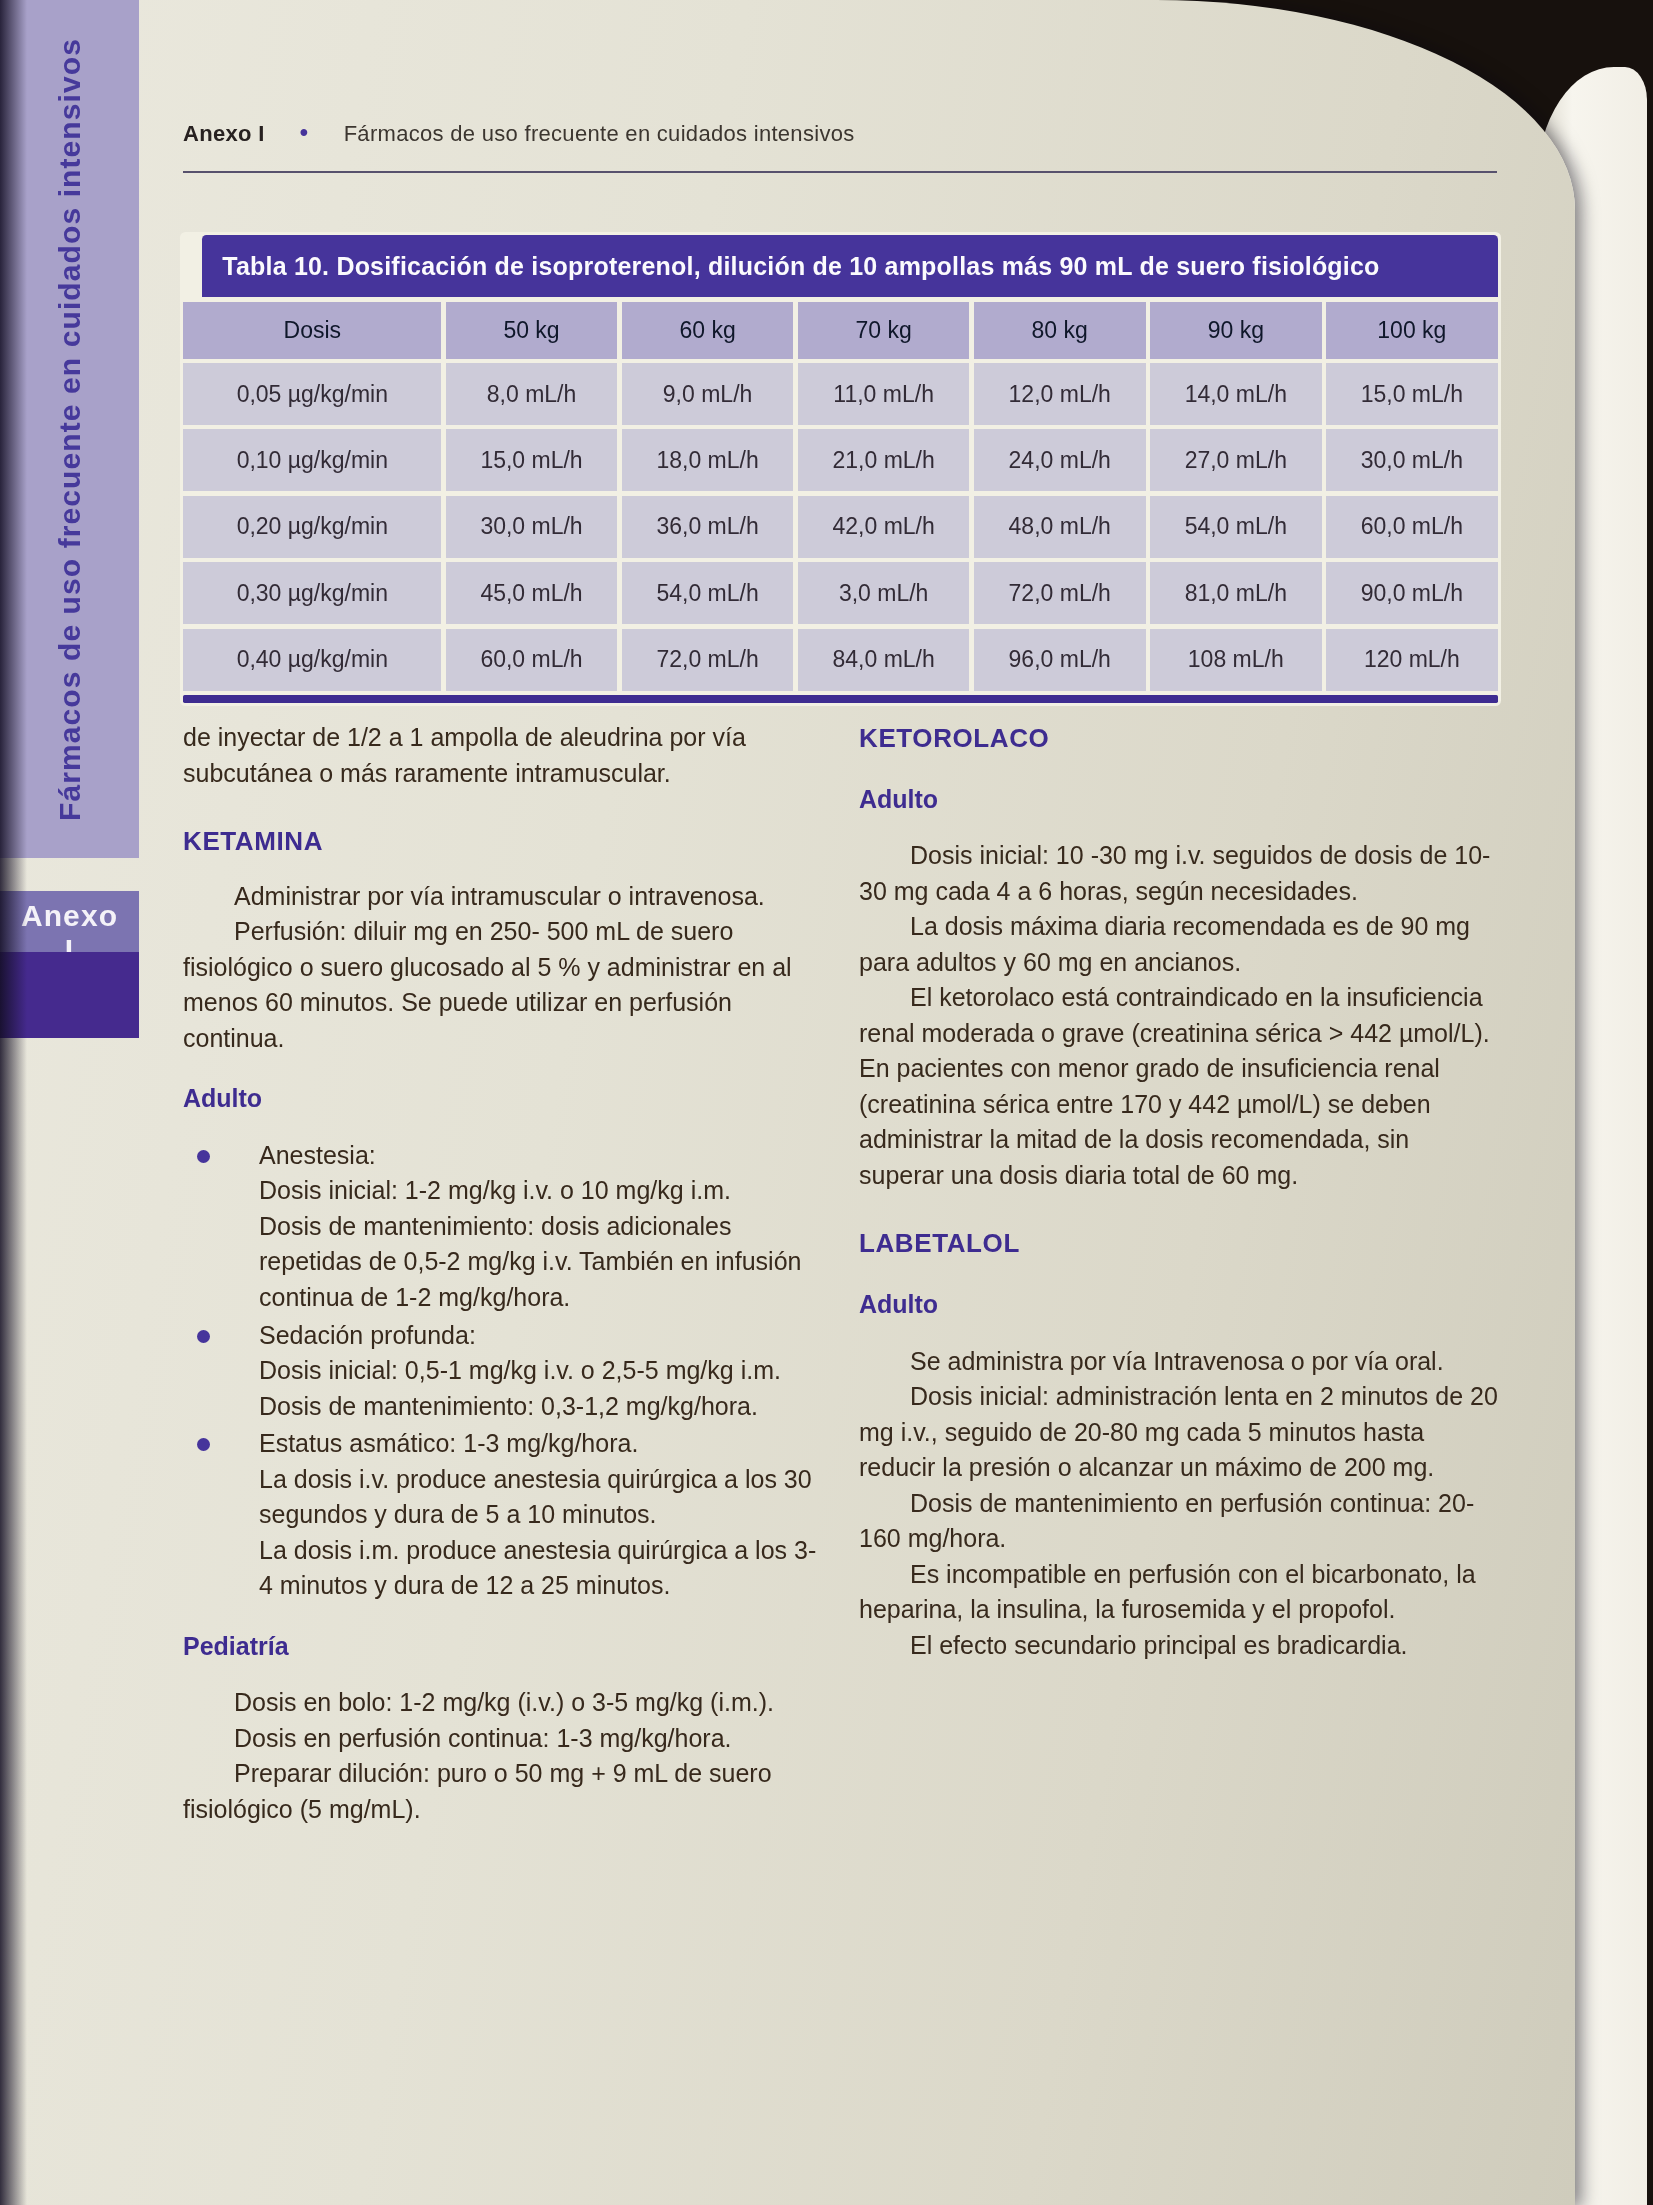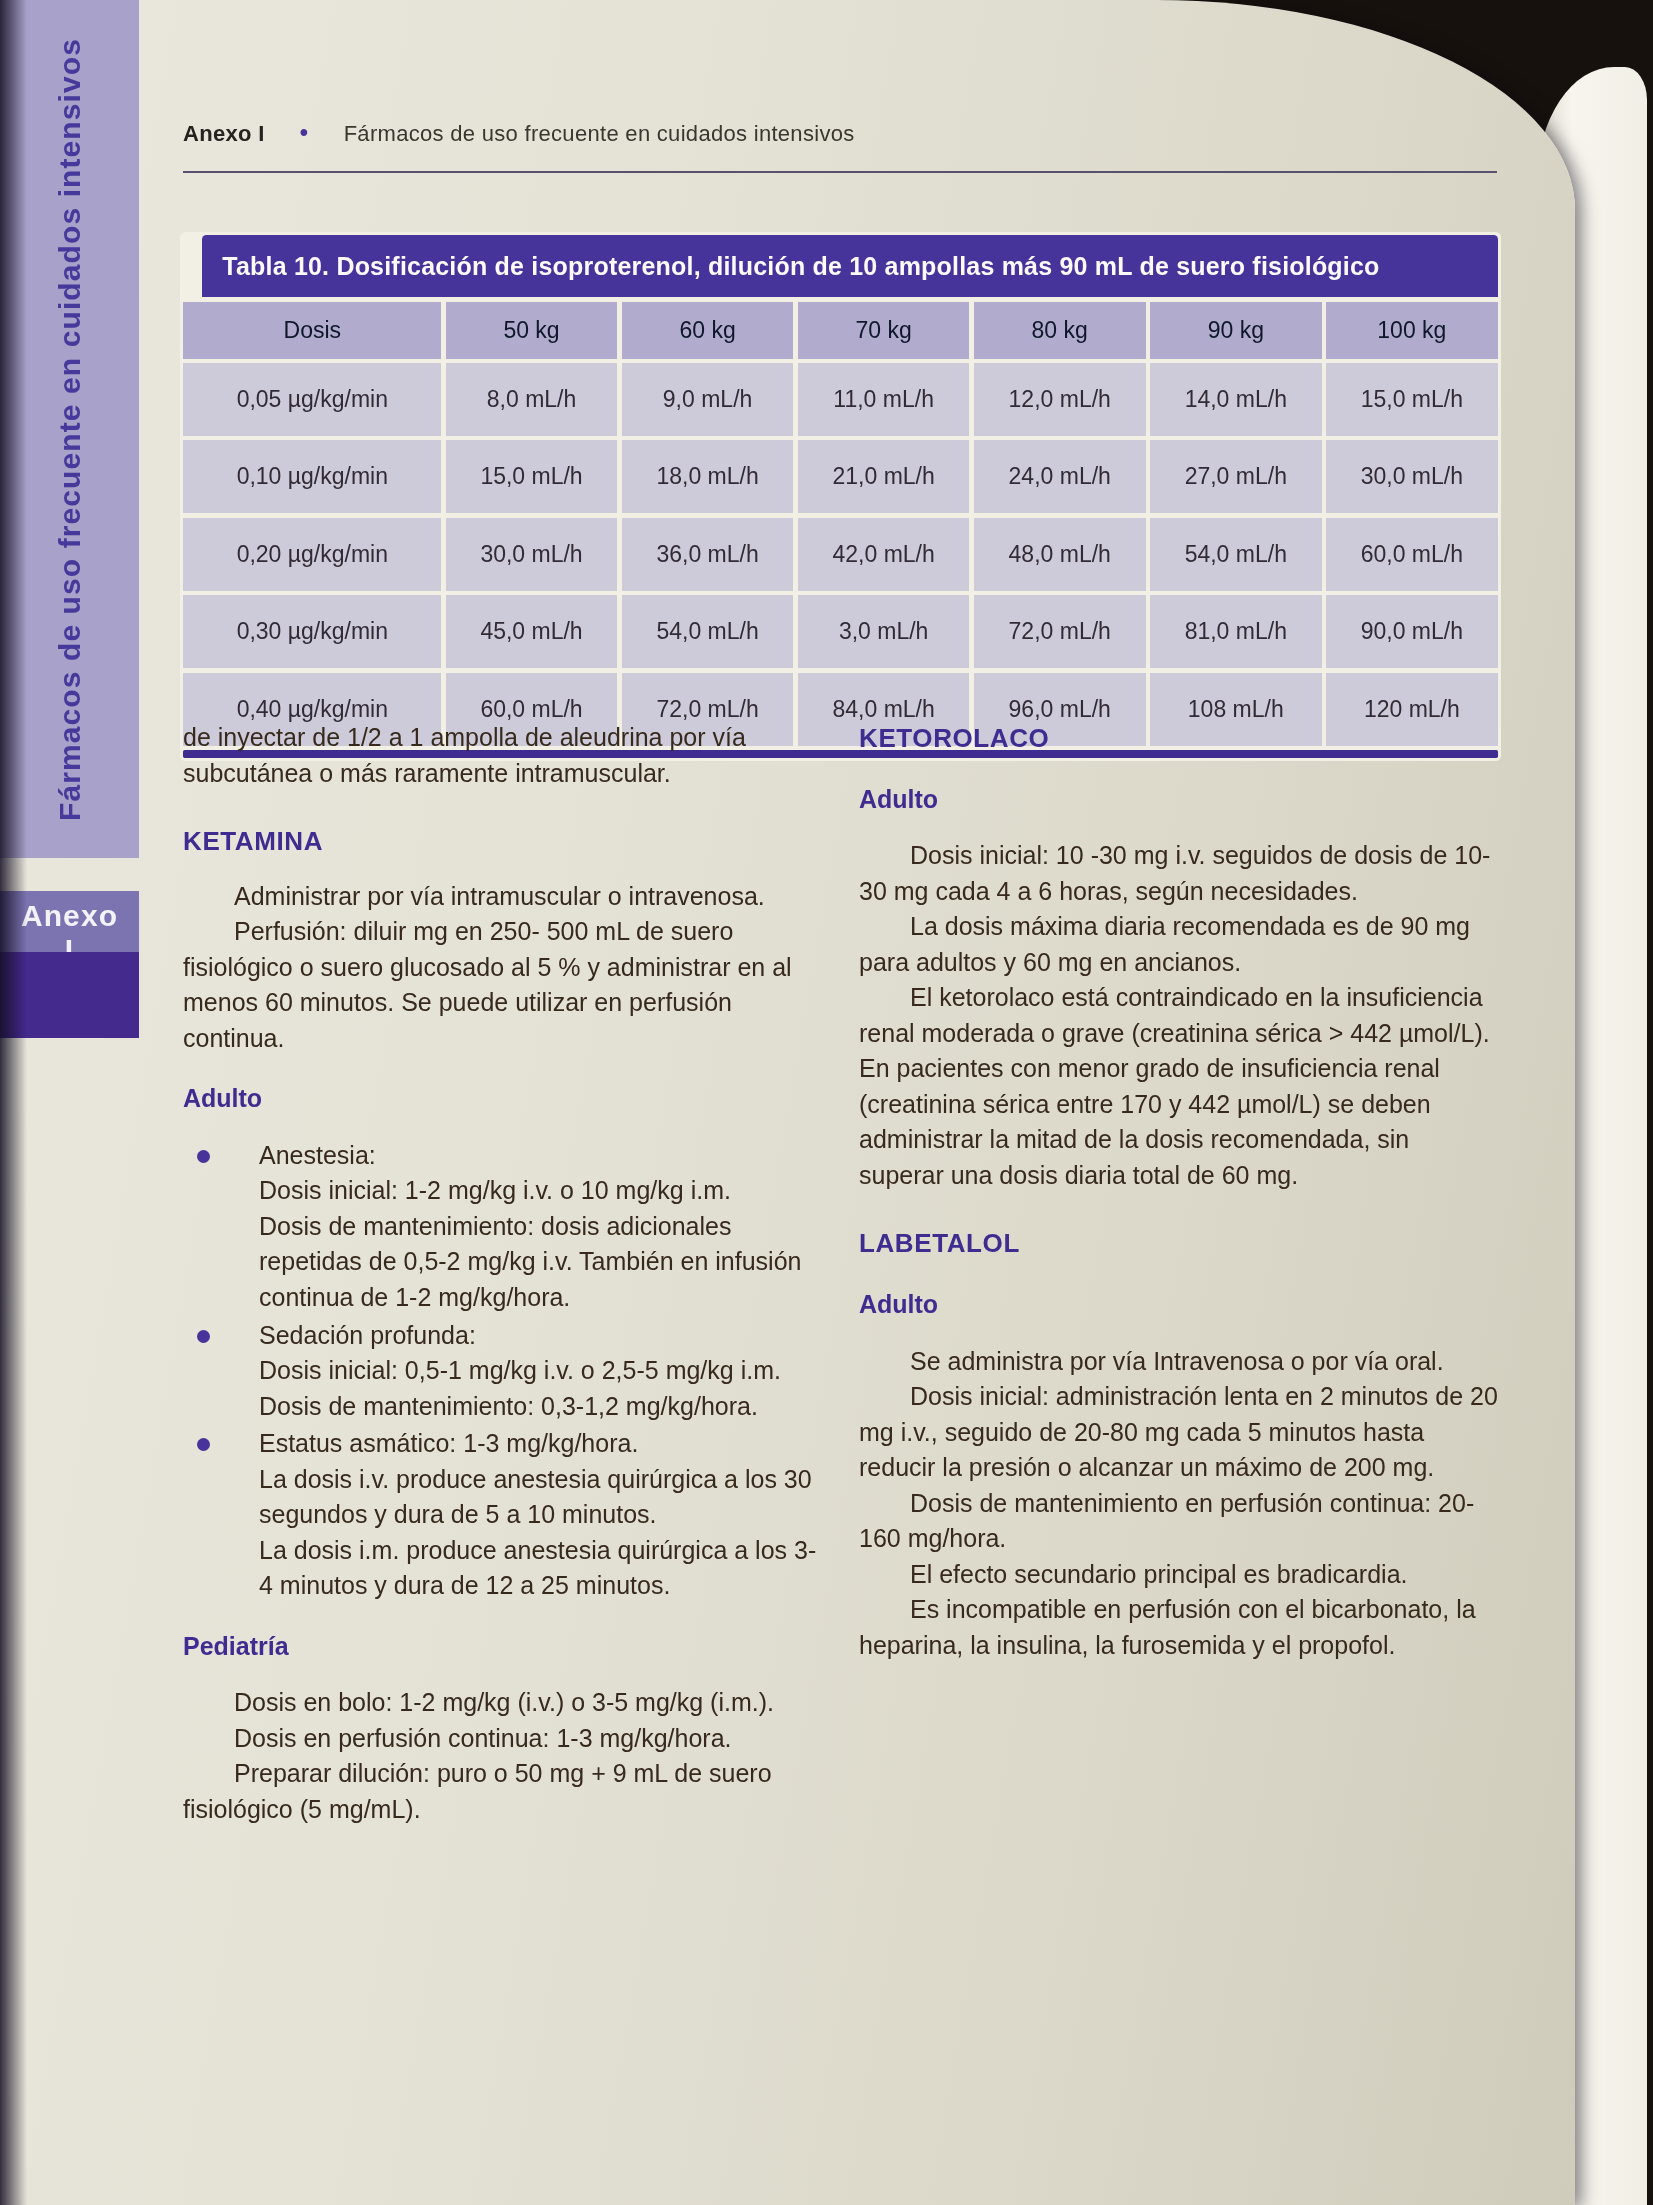--- a/index.html
+++ b/index.html
@@ -58,21 +58,21 @@
     padding:0 20px;letter-spacing:0.2px;margin-left:19px;
   }
   .table-grid{
     margin-top:4.4px;display:grid;grid-template-columns:258px repeat(6,1fr);gap:4.4px;
   }
   .th{
     background:#b1abce;height:57px;display:flex;align-items:center;justify-content:center;
     font-size:23px;font-weight:500;color:#0f172a;
   }
   .td{
-    background:#cdcbd9;height:73px;display:flex;align-items:center;justify-content:center;
+    background:#cdcbd9;height:62px;display:flex;align-items:center;justify-content:center;
     font-size:23px;color:#322b36;
   }
   .table-bottom-rule{margin-top:4.4px;height:7.7px;background:#3e2c90;border-radius:1.7px;}
   
   .col{position:absolute;top:720px;font-size:25px;line-height:1.42;color:#37291c;}
   .col-left{left:183px;width:638px;}
   .col-right{left:859px;width:640px;}
   .drug-heading{font-size:26px;font-weight:bold;color:#3e2c90;letter-spacing:0.6px;margin:32px 0 19px 0;}
   .col > .drug-heading:first-child{margin-top:0;}
   .sub-heading{font-size:25px;font-weight:bold;color:#3e2c90;margin:25px 0 21px 0;}
@@ -193,18 +193,18 @@
       <div class="drug-heading">KETOROLACO</div>
       <div class="sub-heading">Adulto</div>
       <div class="para indent">Dosis inicial: 10 -30 mg i.v. seguidos de dosis de 10-30 mg cada 4 a 6 horas, según necesidades.</div>
       <div class="para indent">La dosis máxima diaria recomendada es de 90 mg para adultos y 60 mg en ancianos.</div>
       <div class="para indent">El ketorolaco está contraindicado en la insuficiencia renal moderada o grave (creatinina sérica &gt; 442 µmol/L). En pacientes con menor grado de insuficiencia renal (creatinina sérica entre 170 y 442 µmol/L) se deben administrar la mitad de la dosis recomendada, sin superar una dosis diaria total de 60 mg.</div>
       <div class="drug-heading">LABETALOL</div>
       <div class="sub-heading">Adulto</div>
       <div class="para indent">Se administra por vía Intravenosa o por vía oral.</div>
       <div class="para indent">Dosis inicial: administración lenta en 2 minutos de 20 mg i.v., seguido de 20-80 mg cada 5 minutos hasta reducir la presión o alcanzar un máximo de 200 mg.</div>
       <div class="para indent">Dosis de mantenimiento en perfusión continua: 20-160 mg/hora.</div>
+      <div class="para indent">Es incompatible en perfusión con el bicarbonato, la heparina, la insulina, la furosemida y el propofol.</div>
       <div class="para indent">El efecto secundario principal es bradicardia.</div>
-      <div class="para indent">Es incompatible en perfusión con el bicarbonato, la heparina, la insulina, la furosemida y el propofol.</div>
     </div>
 
 </div>
 
 
 </body></html>

